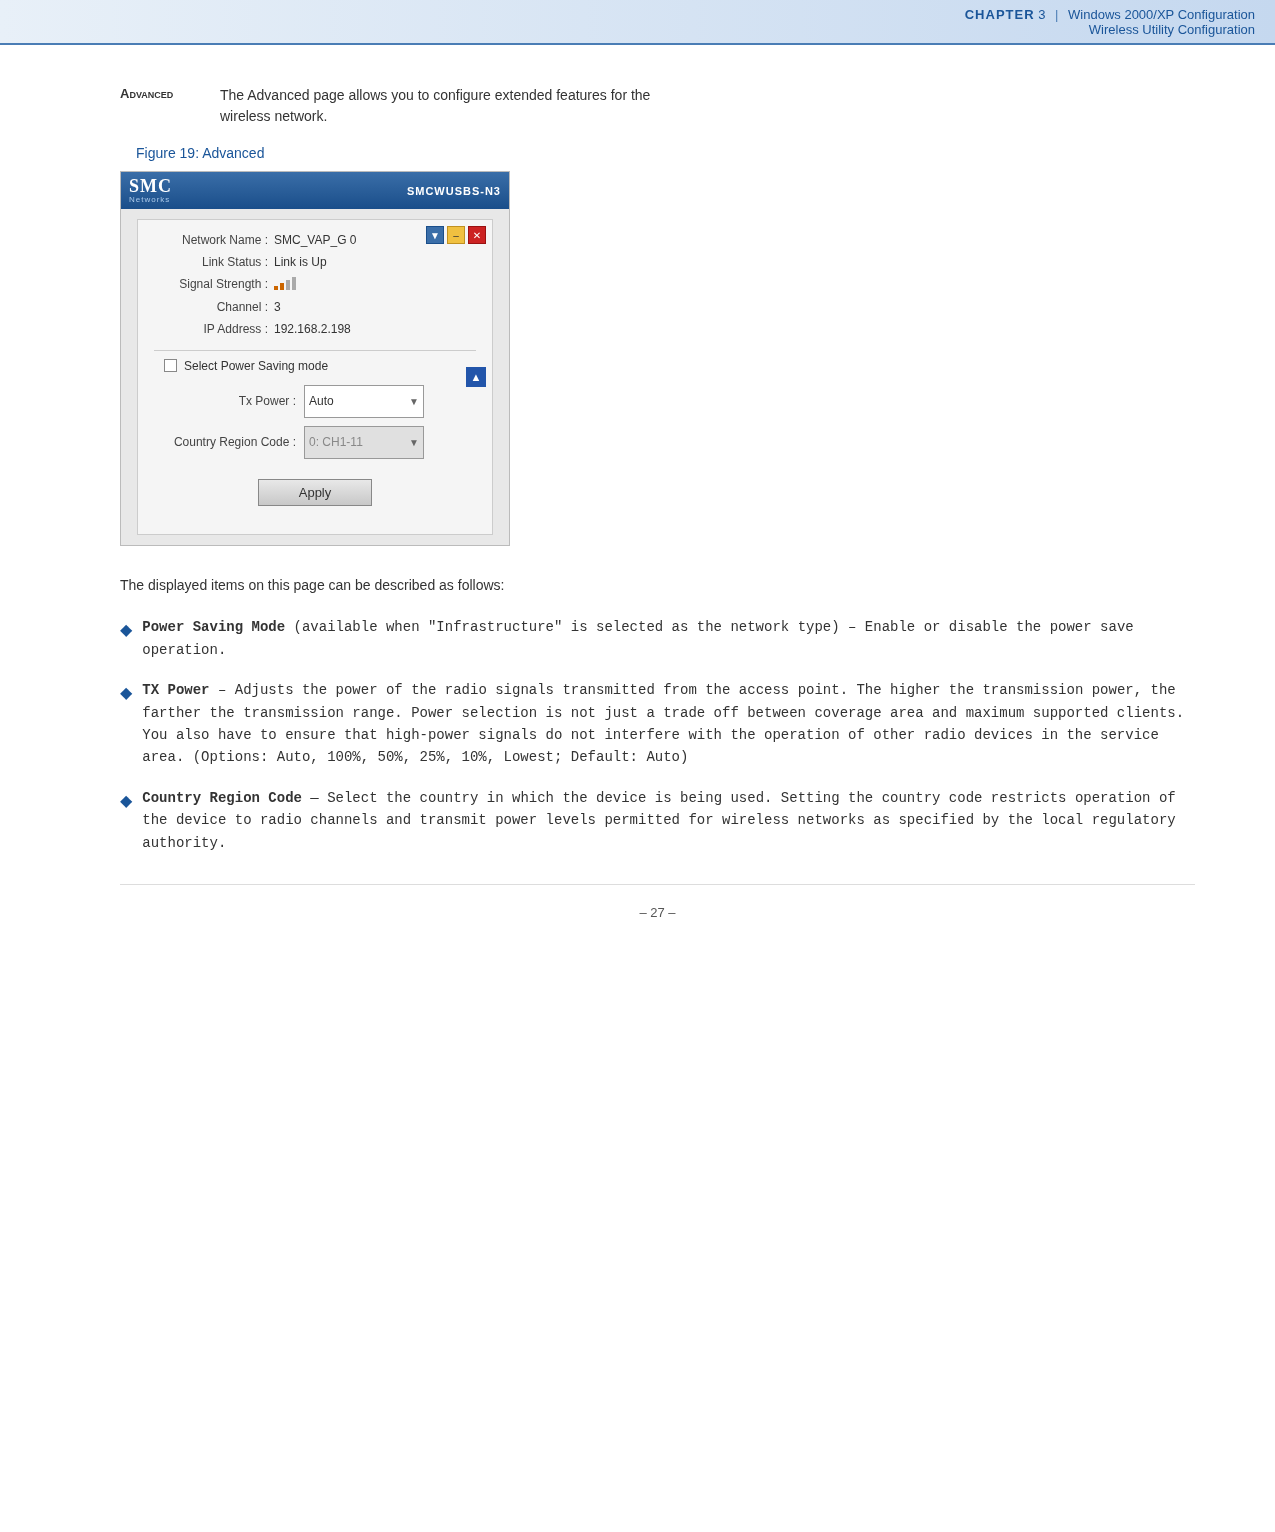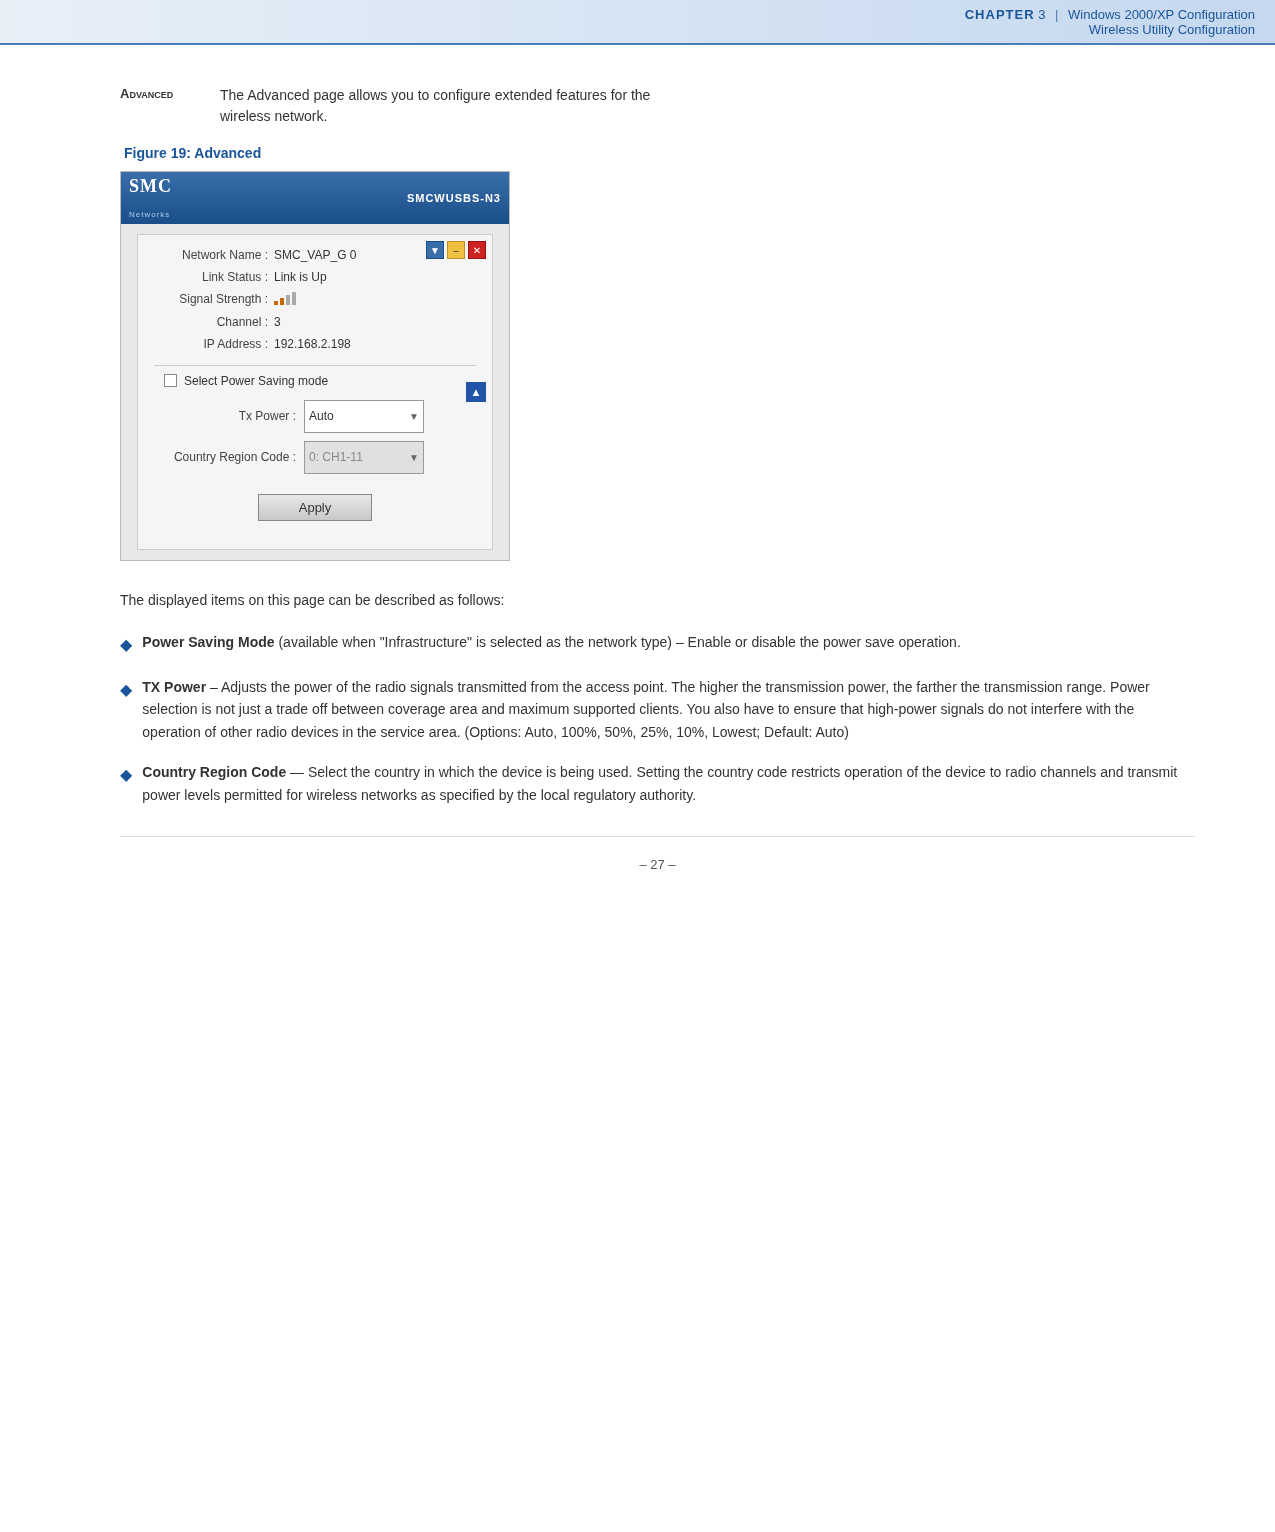--- a/index.html
+++ b/index.html
@@ -65,44 +65,43 @@
     }
     .section-description {
       font-size: 14px;
       color: #333;
       line-height: 1.5;
     }
 
     
     .figure-caption {
       font-size: 14px;
-      font-weight: bold;
+      font-weight: normal;
       color: #1a5599;
       margin-bottom: 10px;
-      margin-left: 4px;
+      margin-left: 16px;
     }
 
     
     .smc-window {
       border: 1px solid #bbb;
       width: 390px;
       background: #f0f0f0;
       margin-bottom: 28px;
     }
     .smc-titlebar {
       background: linear-gradient(to bottom, #3a6ea8, #1a4e8a);
       display: flex;
       align-items: center;
       justify-content: space-between;
       padding: 5px 8px;
     }
     .smc-logo {
       display: flex;
       flex-direction: column;
-      gap: 15px;
     }
     .smc-logo-text {
       font-size: 18px;
       font-weight: bold;
       color: #fff;
       font-family: serif;
       letter-spacing: 1px;
       line-height: 1;
     }
     .smc-logo-sub {
@@ -287,20 +286,21 @@
     }
     .bullet-diamond {
       color: #1a5599;
       font-size: 16px;
       margin-right: 10px;
       margin-top: 1px;
       flex-shrink: 0;
     }
     .bullet-content {
       flex: 1;
+      font-family: Liberation Mono, monospace;
     }
     .bullet-content strong {
       font-weight: bold;
     }
 
     
     .page-footer {
       text-align: center;
       font-size: 13px;
       color: #555;

